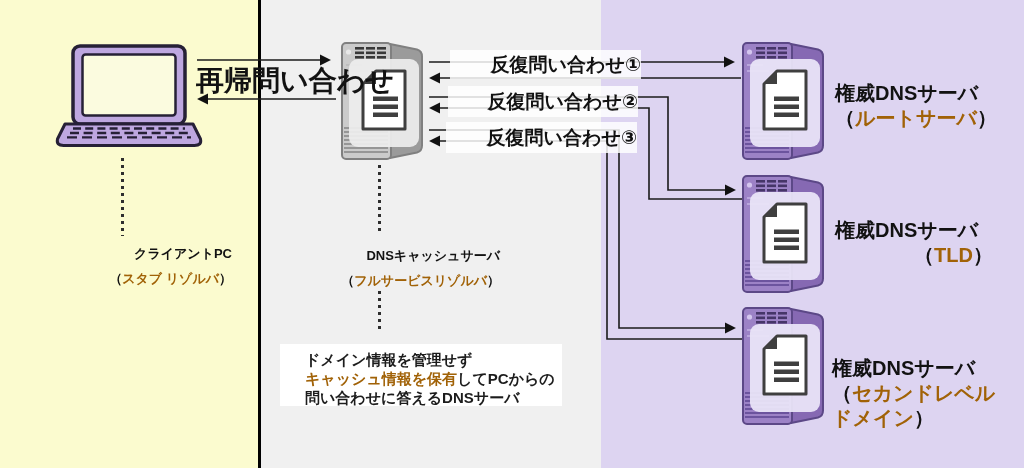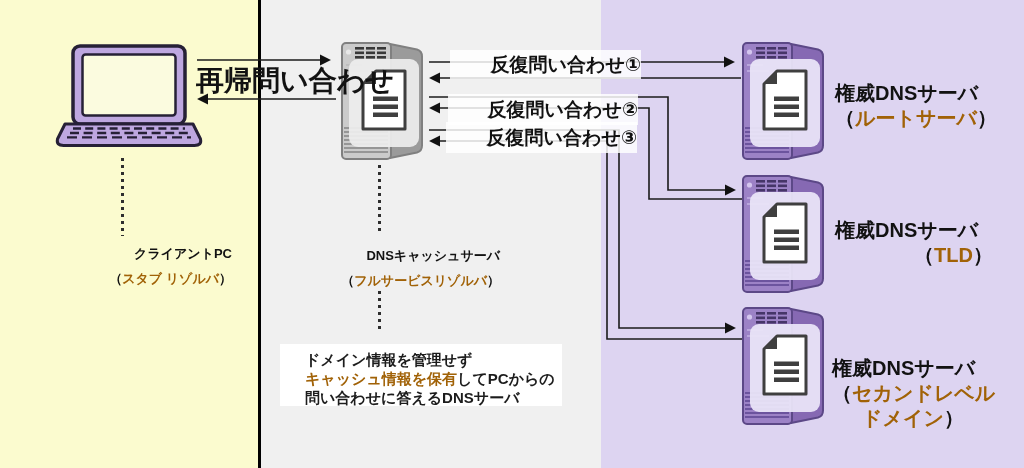--- a/index.html
+++ b/index.html
@@ -21,21 +21,21 @@
   }
   .icon{position:absolute;z-index:4;}
   .vdots{position:absolute;z-index:4;width:3px;
     background:repeating-linear-gradient(to bottom,#2e2e2e 0 3px,transparent 3px 7px);}
   .txt{position:absolute;z-index:5;font-weight:700;color:#121212;white-space:nowrap;}
   .node-label{font-size:13px;line-height:25px;text-align:right;}
   .pur{color:#a16207;}
   .rec-label{font-size:28px;line-height:22px;text-align:center;}
   .auth-label{font-size:20px;line-height:25px;text-align:left;margin-top:25px;}
   .auth-label .ctr{text-align:right;}
-  .auth-label .rgt{text-align:center;}
+  .auth-label .rgt{text-align:left;}
   .note{
     position:absolute;z-index:5;left:280px;top:344px;width:232px;height:50px;
     background:#FFFFFF;padding:6px 25px;
     font-size:15px;font-weight:700;line-height:19px;color:#1c1c1c;white-space:nowrap;
   }
   
   .srv-purple .front{fill:#9C82C6;stroke:#5C4887;}
   .srv-purple .side{fill:#8669B3;stroke:#5C4887;}
   .srv-purple .vent{fill:#463568;}
   .srv-purple .led{fill:#D4C6EE;}
@@ -74,21 +74,21 @@
       <path d="M429,62 H726" marker-end="url(#ah)"></path>
       <path d="M741,78 H438" marker-end="url(#ah)"></path>
       <path d="M429,97 H668 V190 H727" marker-end="url(#ah)"></path>
       <path d="M743,199 H649 V108 H438" marker-end="url(#ah)"></path>
       <path d="M429,130 H619 V328 H727" marker-end="url(#ah)"></path>
       <path d="M744,339 H607 V141 H438" marker-end="url(#ah)"></path>
     </g>
   </svg>
 
   <div class="qbox" style="left:450px;top:50px;width:191px;height:29px;line-height:29px;">反復問い合わせ①</div>
-  <div class="qbox" style="left:448px;top:86px;width:190px;height:31px;line-height:31px;margin-top:8px;">反復問い合わせ②</div>
+  <div class="qbox" style="left:448px;top:86px;width:190px;height:31px;line-height:31px;">反復問い合わせ②</div>
   <div class="qbox" style="left:446px;top:122px;width:191px;height:31px;line-height:31px;">反復問い合わせ③</div>
 
   <svg class="icon" style="left:53px;top:40px;" width="152" height="112" viewBox="0 0 152 112">
     <rect x="20" y="6" width="112" height="78" rx="7" fill="#BEA7E0" stroke="#262036" stroke-width="3.5"></rect>
     <rect x="29.5" y="14.5" width="93" height="61" rx="3" fill="#FBFBDF" stroke="#262036" stroke-width="2.5"></rect>
     <path d="M12,84 H140 L147.5,99 Q149,105.5 141.5,105.5 H10.5 Q3,105.5 4.5,99 Z" fill="#BEA7E0" stroke="#262036" stroke-width="3" stroke-linejoin="round"></path>
     <path d="M20,88.5 H132" stroke="#262036" stroke-width="2.4" stroke-dasharray="8 4.2"></path>
     <path d="M17,93 H135" stroke="#262036" stroke-width="2.4" stroke-dasharray="9 4.6"></path>
     <path d="M14,97.4 H138" stroke="#262036" stroke-width="2.4" stroke-dasharray="10 5"></path>
   </svg>

